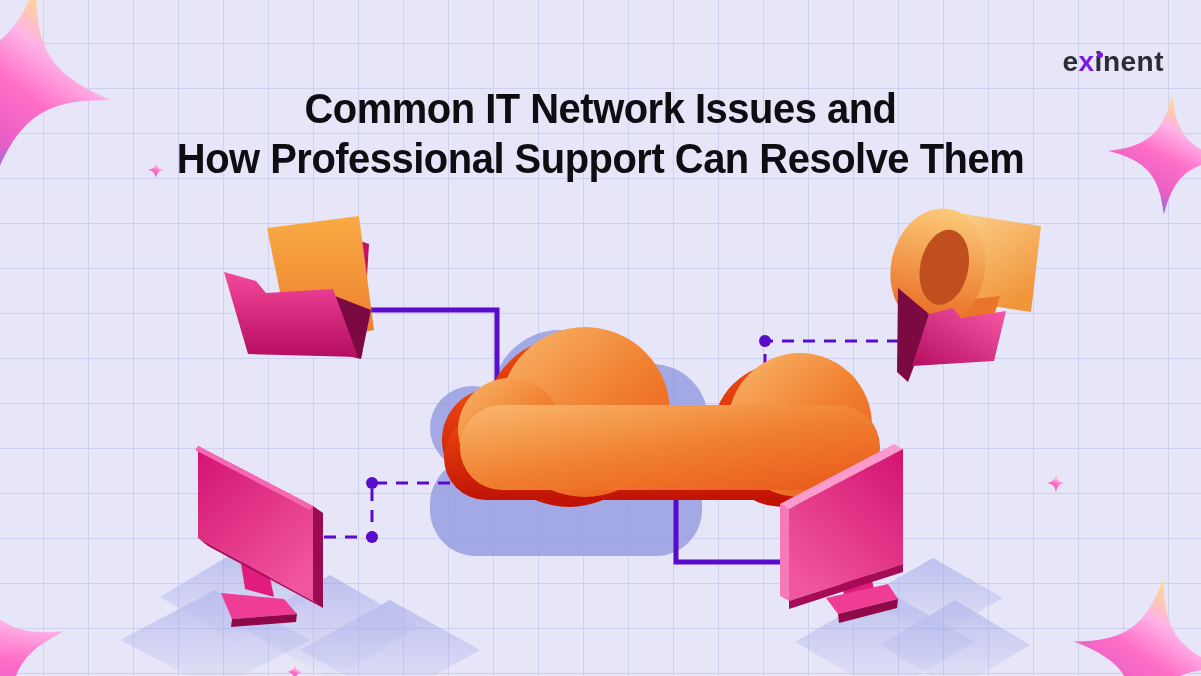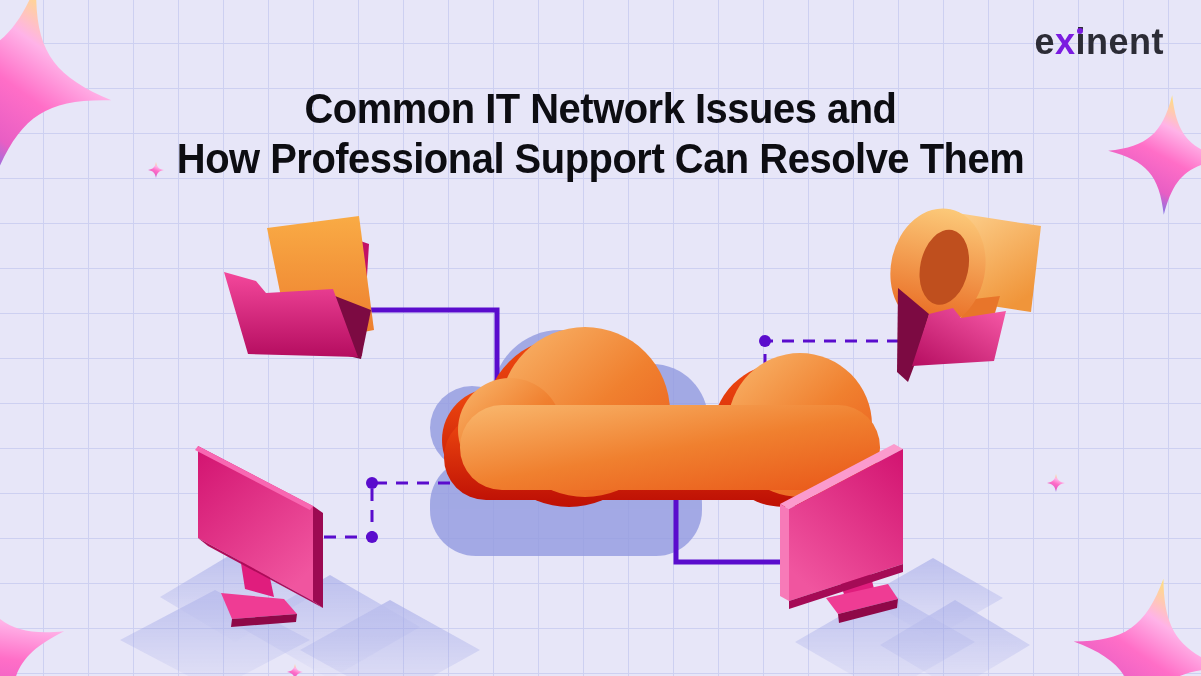--- a/index.html
+++ b/index.html
@@ -10,22 +10,22 @@
     background-color:var(--background,#e7e6f8);
     background-image:
       linear-gradient(var(--grid-line,#cdd0f1) 1px, transparent 1px),
       linear-gradient(90deg, var(--grid-line,#cdd0f1) 1px, transparent 1px);
     background-size:45px 45px;
     background-position:43px 43px;
     font-family:"Liberation Sans", sans-serif;
   }
   .illustration{position:absolute;inset:0;width:1201px;height:676px;}
   .logo{
-    position:absolute;top:24px;right:37px;
-    font-size:36px;font-weight:600;letter-spacing:0.5px;
+    position:absolute;top:48px;right:37px;
+    font-size:28px;font-weight:600;letter-spacing:0.5px;
     color:var(--logo-text,#2c2c36);
     line-height:1;
   }
   .logo .accent{color:var(--logo-accent,#7b1be0);}
   .logo .logo-i{position:relative;display:inline-block;}
   .logo .logo-i::after{
     content:"";position:absolute;top:4px;left:2px;width:6px;height:6px;
     border-radius:50%;background:var(--logo-accent,#7b1be0);
   }
   .title{

